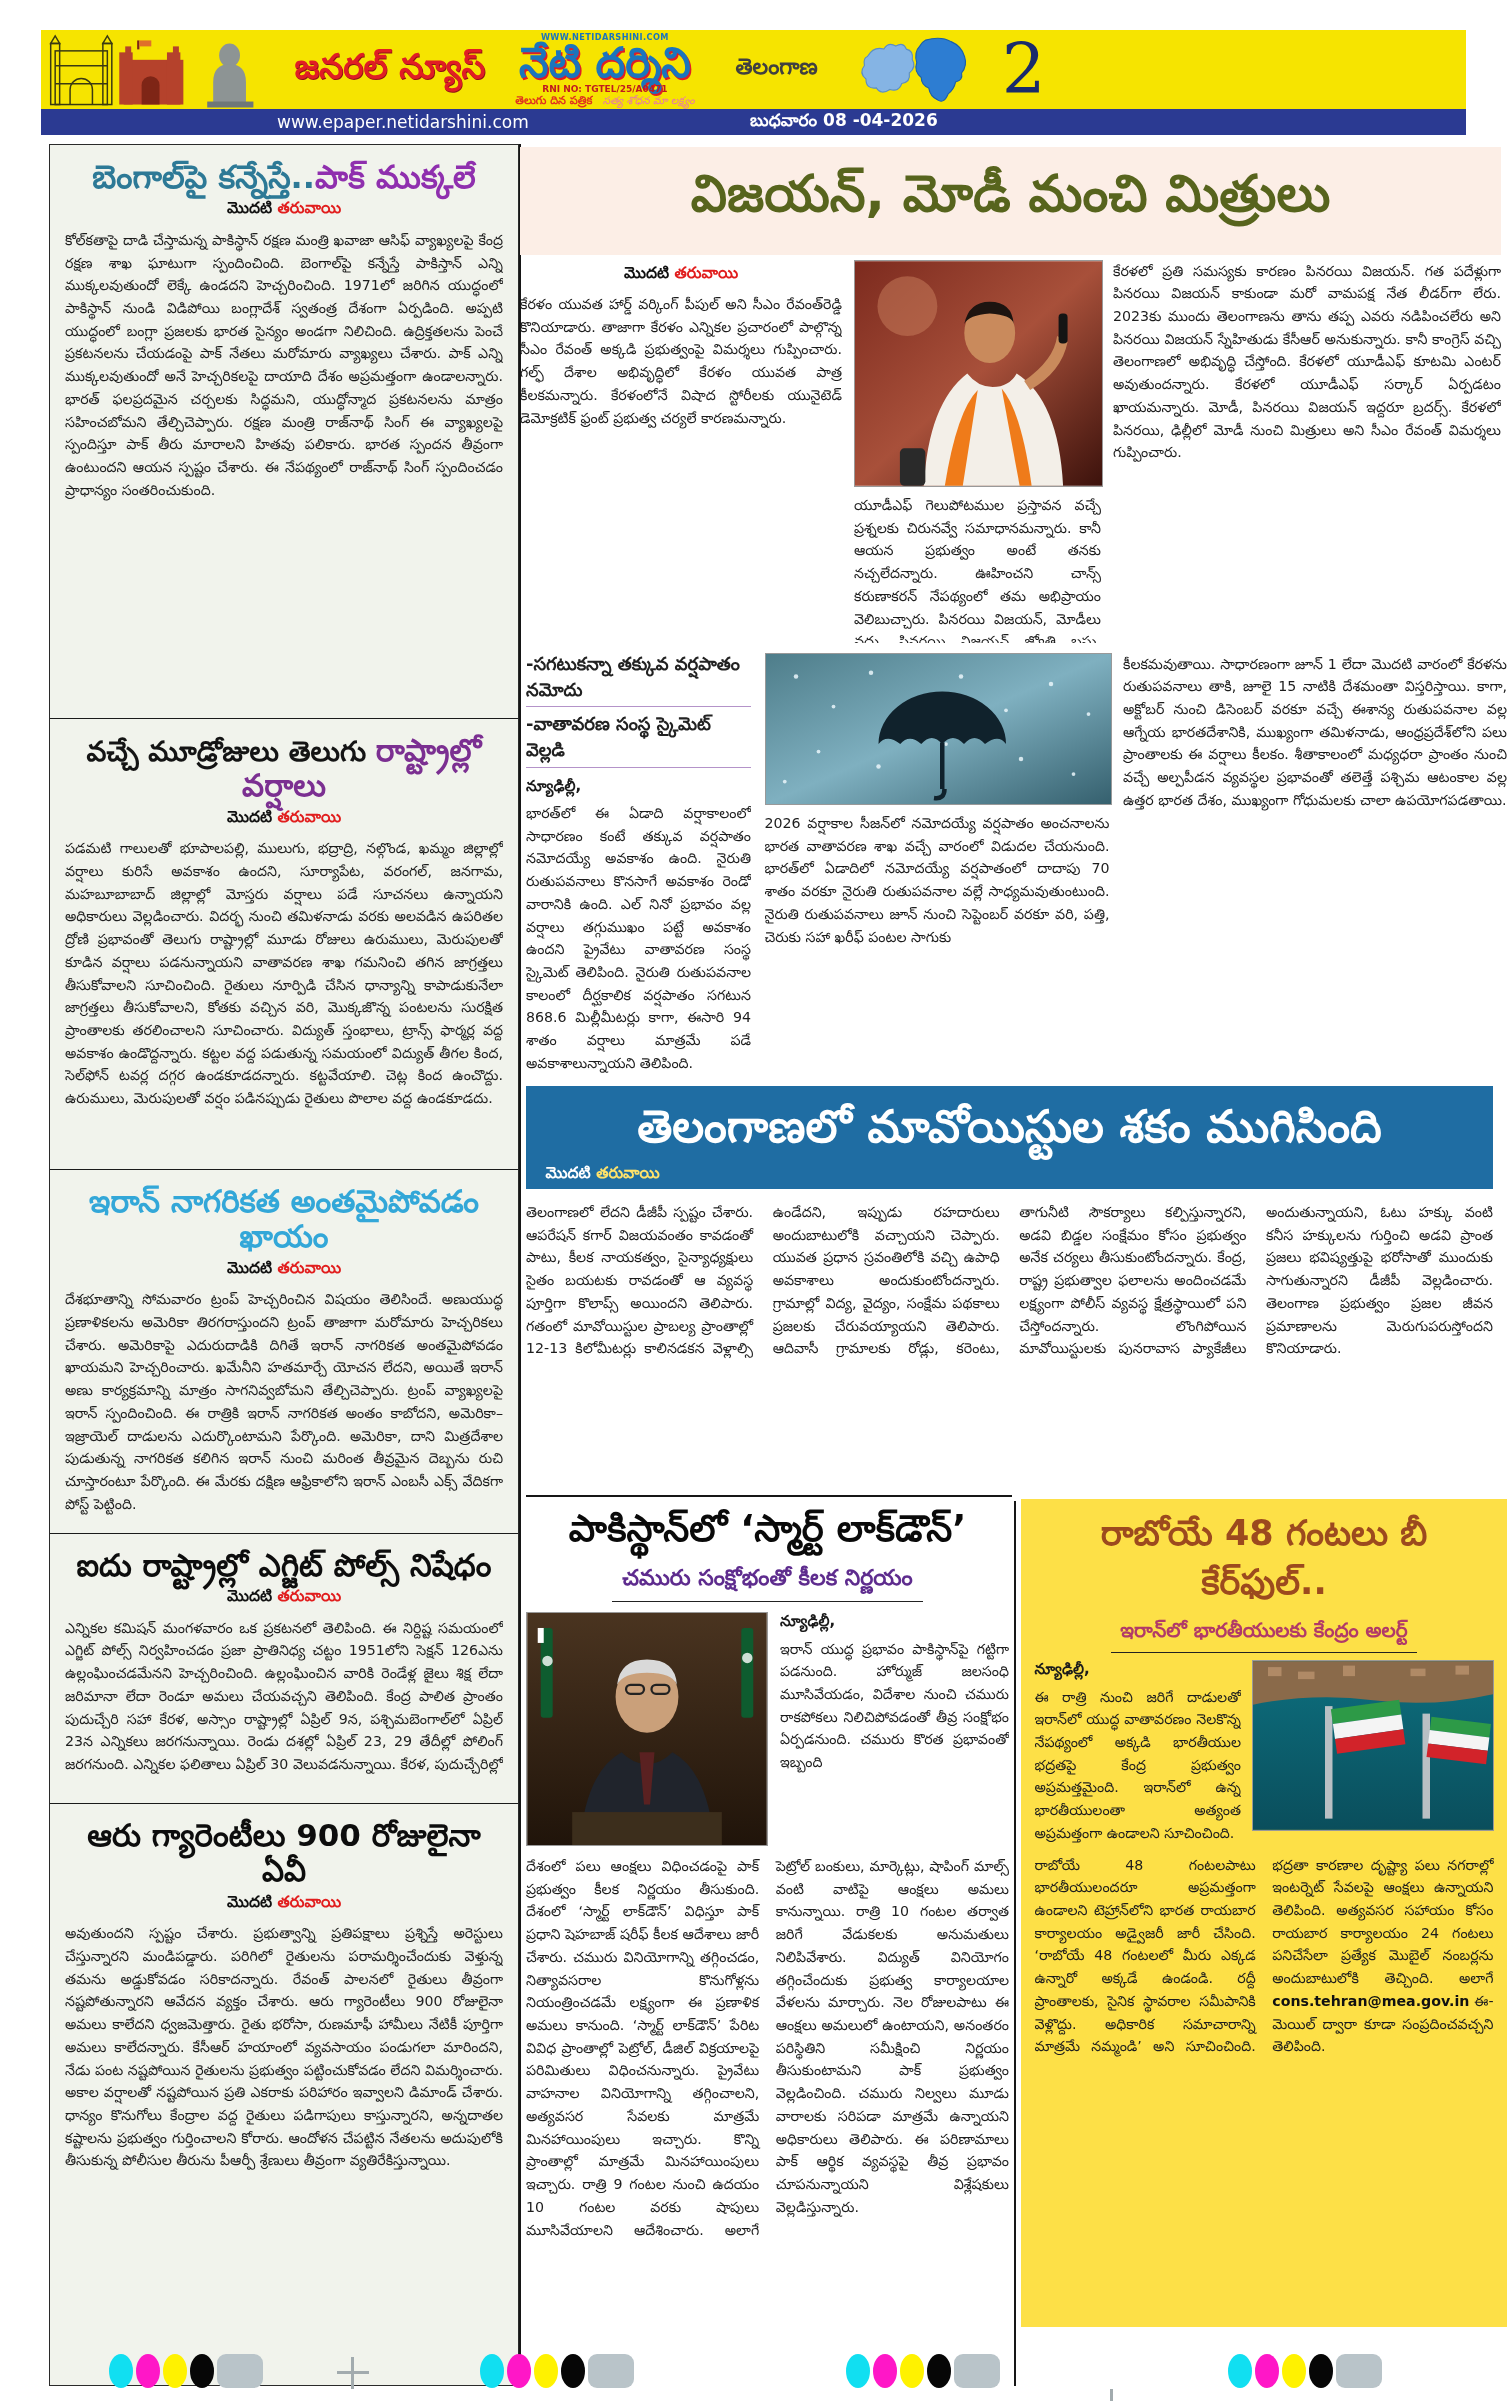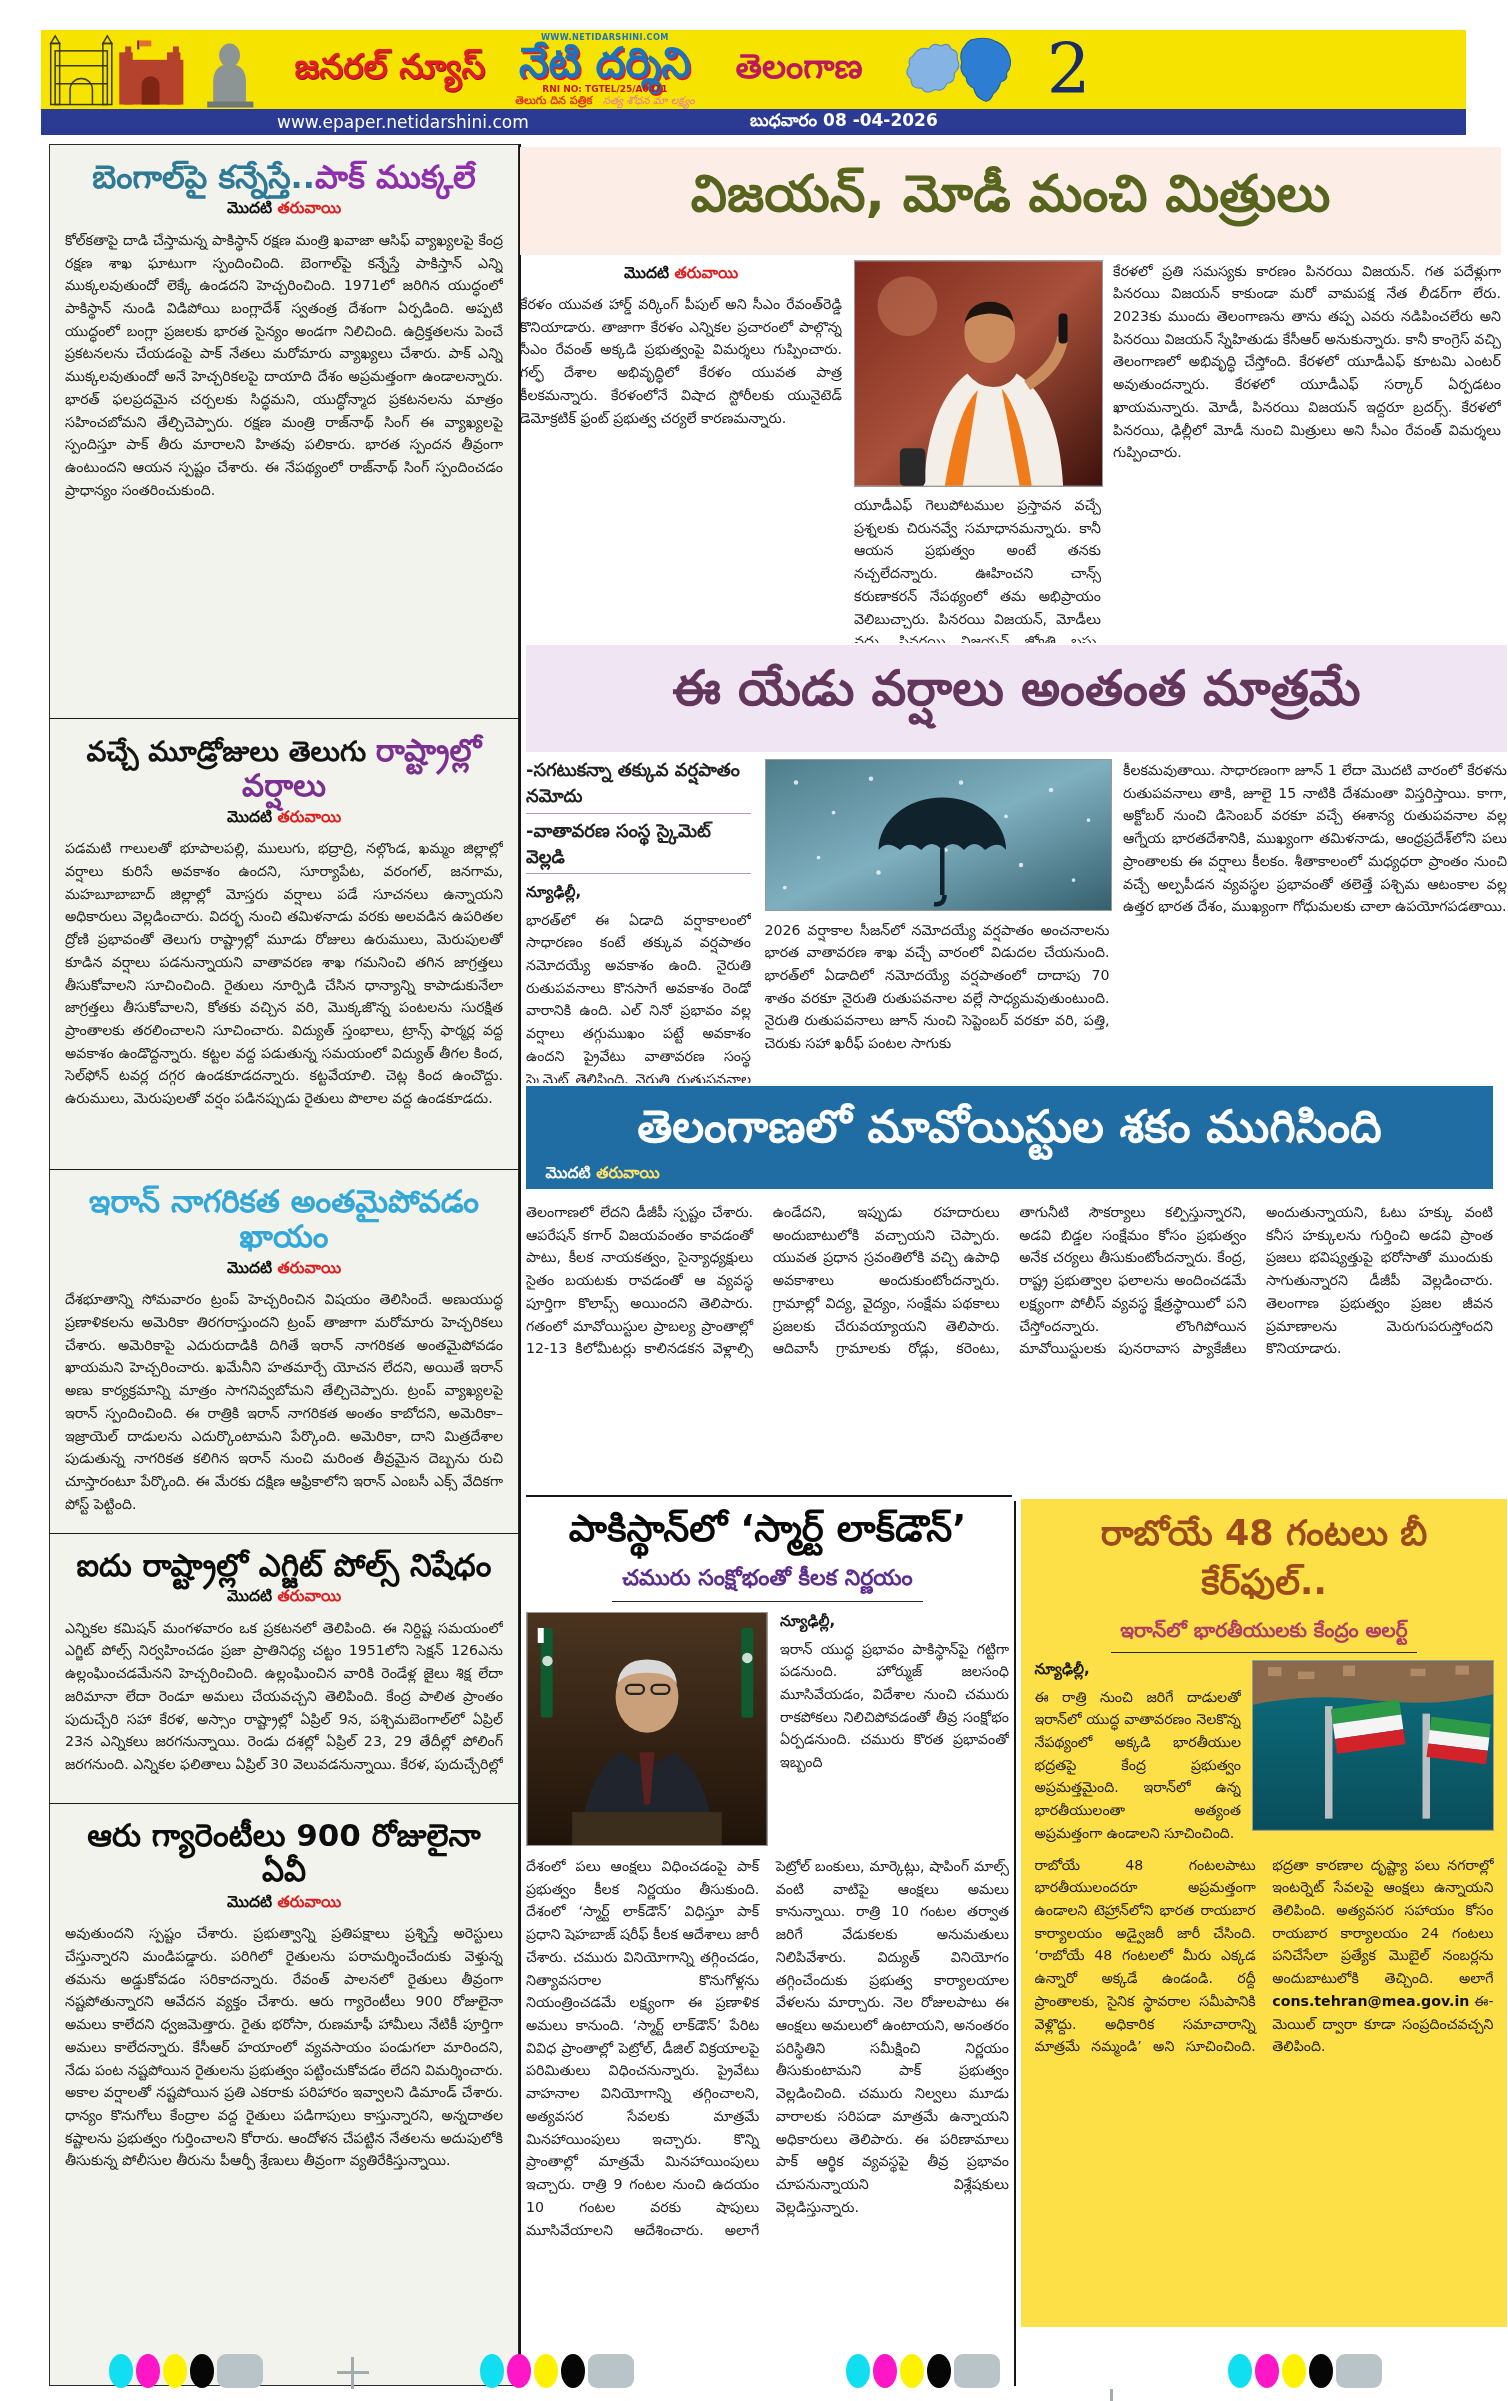--- a/index.html
+++ b/index.html
@@ -11,21 +11,21 @@
   .monuments{width:240px;height:79px;flex:0 0 auto;}
   .section-label{font-size:34px;font-weight:bold;color:#e01e24;margin-left:13.5px;white-space:nowrap;
                  text-shadow:0.7px 0.7px 0 #8d1113;}
   .masthead-block{margin-left:30px;text-align:center;line-height:1.05;flex:0 0 auto;}
   .masthead-url{font-size:8.2px;color:#1b75bc;font-weight:bold;letter-spacing:0.4px;}
   .masthead{font-size:42px;font-weight:bold;color:#1b75bc;text-shadow:1.5px 1.5px 0 #e01e24;white-space:nowrap;}
   .masthead-rni{font-size:9px;color:#c01a1f;font-weight:bold;}
   .masthead-sub-row{display:flex;justify-content:space-between;gap:10.5px;}
   .masthead-type{font-size:11.2px;color:#e0341e;font-weight:bold;}
   .masthead-tagline{font-size:10.5px;color:#e773b0;font-style:italic;}
-  .edition{font-size:34px;font-weight:bold;color:#be185d;margin-left:41px;white-space:nowrap;}
+  .edition{font-size:22px;font-weight:bold;color:#404040;margin-left:41px;white-space:nowrap;}
   .maps{width:127px;height:72px;margin-left:36px;flex:0 0 auto;}
   .page-number{font-family:"DejaVu Serif",serif;font-size:69px;color:#1a2b6b;margin-left:21px;line-height:1;}
   .datebar{left:41px;top:109px;width:1425px;height:25.5px;background:#2b3a92;}
   .datebar .url{position:absolute;left:236px;top:3px;font-size:17px;color:#fff;}
   .datebar .date{position:absolute;left:709px;top:1px;font-size:17px;color:#fff;font-weight:bold;}
   
   .vrule{width:1.5px;background:#161616;}
   .hrule{height:1.5px;background:#161616;}
   
   .leftcol{left:49px;top:144px;width:470px;height:2242px;background:#f1f3ec;border:1.1px solid #2a2a2a;box-sizing:border-box;}
@@ -232,23 +232,20 @@
         </svg>
         <div class="bodytxt" style="margin-top:7.5px;">యూడీఎఫ్ గెలుపోటముల ప్రస్తావన వచ్చే ప్రశ్నలకు చిరునవ్వే సమాధానమన్నారు. కానీ ఆయన ప్రభుత్వం అంటే తనకు నచ్చలేదన్నారు. ఊహించని చాన్స్ కరుణాకరన్ నేపథ్యంలో తమ అభిప్రాయం వెలిబుచ్చారు. పినరయి విజయన్, మోడీలు వద్దు. పినరయి విజయన్ జ్యోతి బసు, సోమనాథ్ ఛటర్జీలను మరచిపోయి చాలా కాలం అయ్యింది. ఎన్నో ఏళ్లుగా పినరయి విజయన్ కేరళలో పని చేస్తున్నారు.</div>
       </div>
       <div class="artA-c3">
         <div class="bodytxt">కేరళలో ప్రతి సమస్యకు కారణం పినరయి విజయన్. గత పదేళ్లుగా పినరయి విజయన్ కాకుండా మరో వామపక్ష నేత లీడర్‌గా లేరు. 2023కు ముందు తెలంగాణను తాను తప్ప ఎవరు నడిపించలేరు అని పినరయి విజయన్ స్నేహితుడు కేసీఆర్ అనుకున్నారు. కానీ కాంగ్రెస్ వచ్చి తెలంగాణలో అభివృద్ధి చేస్తోంది. కేరళలో యూడీఎఫ్ కూటమి ఎంటర్ అవుతుందన్నారు. కేరళలో యూడీఎఫ్ సర్కార్ ఏర్పడటం ఖాయమన్నారు. మోడీ, పినరయి విజయన్ ఇద్దరూ బ్రదర్స్. కేరళలో పినరయి, ఢిల్లీలో మోడీ నుంచి మిత్రులు అని సీఎం రేవంత్ విమర్శలు గుప్పించారు.</div>
       </div>
     </div>
   </div>
 
   <div class="abs" style="left:526px;top:645px;width:981px;height:438px;overflow:hidden;">
-    <div class="headboxB">
-      <h1>ఈ యేడు వర్షాలు అంతంత మాత్రమే</h1>
-    </div>
     <div class="artB-cols">
       <div class="artB-c1">
         <div class="subhead-rain">-సగటుకన్నా తక్కువ వర్షపాతం నమోదు</div>
         <div class="subhead-rain">-వాతావరణ సంస్థ స్కైమెట్ వెల్లడి</div>
         <div class="dateline">న్యూఢిల్లీ,</div>
         <div class="bodytxt">భారత్‌లో ఈ ఏడాది వర్షాకాలంలో సాధారణం కంటే తక్కువ వర్షపాతం నమోదయ్యే అవకాశం ఉంది. నైరుతి రుతుపవనాలు కొనసాగే అవకాశం రెండో వారానికి ఉంది. ఎల్ నినో ప్రభావం వల్ల వర్షాలు తగ్గుముఖం పట్టే అవకాశం ఉందని ప్రైవేటు వాతావరణ సంస్థ స్కైమెట్ తెలిపింది. నైరుతి రుతుపవనాల కాలంలో దీర్ఘకాలిక వర్షపాతం సగటున 868.6 మిల్లీమీటర్లు కాగా, ఈసారి 94 శాతం వర్షాలు మాత్రమే పడే అవకాశాలున్నాయని తెలిపింది.</div>
       </div>
       <div class="artB-cc">
         <svg class="photo" width="345" height="150" viewBox="0 0 460 200">
           <defs>

